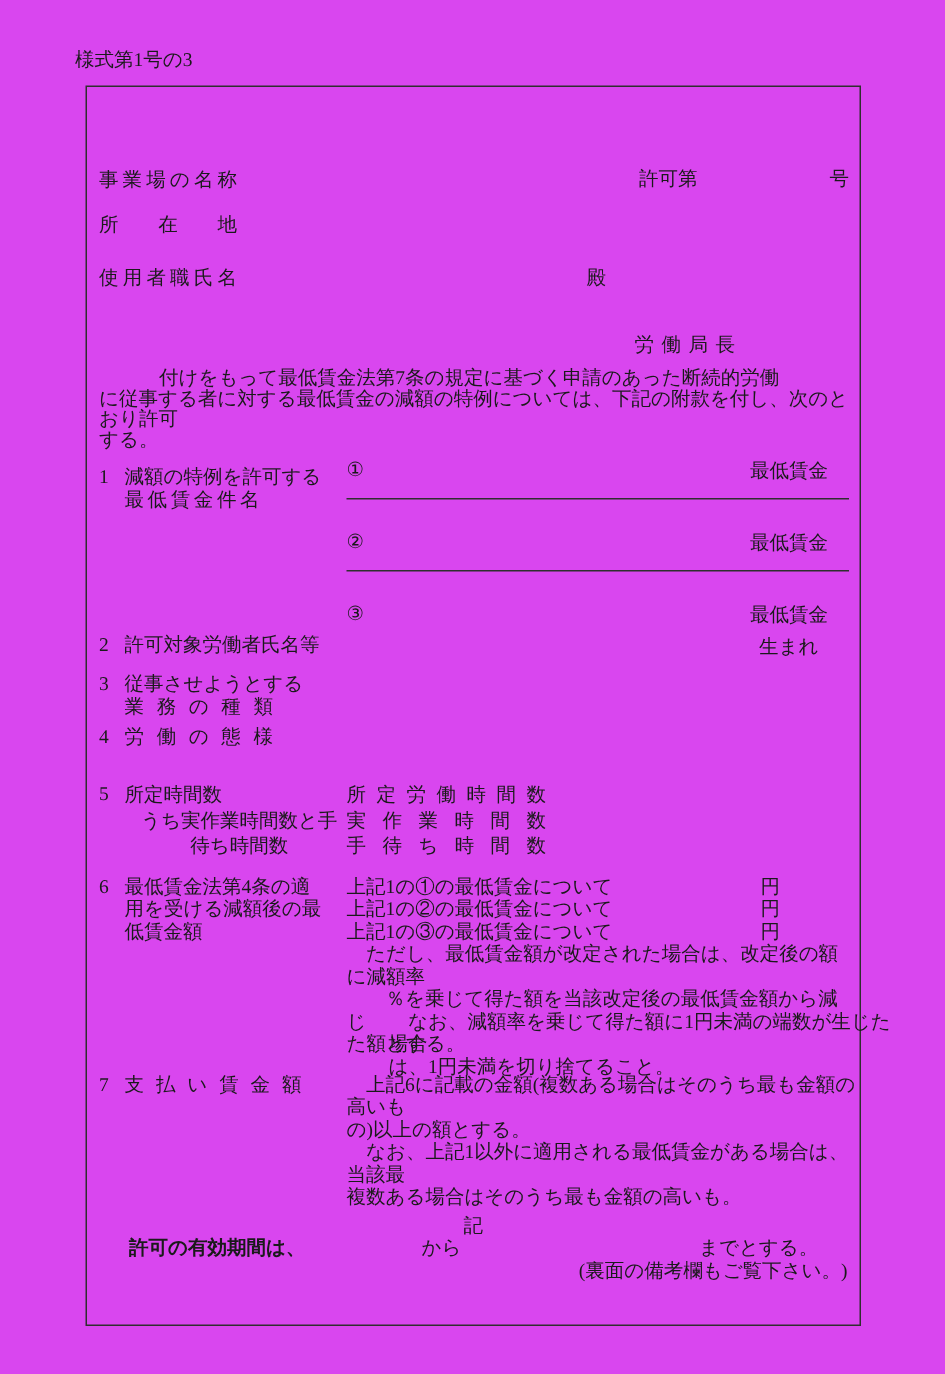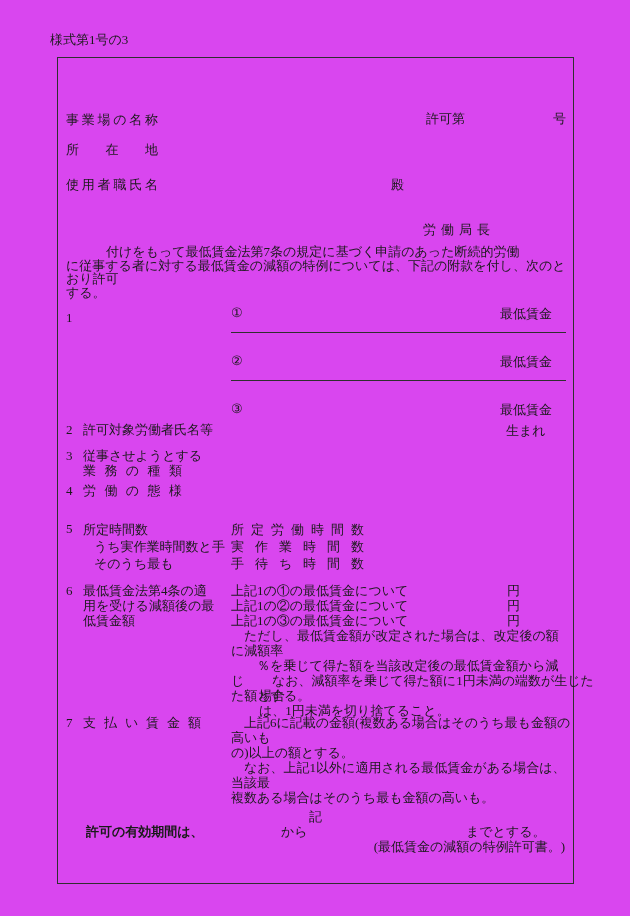--- a/index.html
+++ b/index.html
@@ -29,21 +29,21 @@
   .jwf { text-align: justify; text-align-last: justify; text-justify: inter-ideograph; }
   .intro { top: 187px; left: 8px; width: 501px; line-height: 13.5px; }
   .intro .iline { display: block; }
   .indent-date { padding-left: 40px; }
   
   .itemrow { display: flex; line-height: 15px; }
   .num { width: 17px; flex: 0 0 17px; }
   .lbls { display: flex; flex-direction: column; }
   .lbl-line { display: block; line-height: 15px; }
   .gap17 .lbl-line { line-height: 17px; }
-  .ind11 { padding-left: 11px; }
+  .ind11 { padding-left: 11px; text-align: center; }
   
   .wline {
     left: 173px; width: 335px; height: 28px;
     display: flex; justify-content: space-between;
     border-bottom: 1px solid #2f2f2f;
   }
   .wline.nob { border-bottom: none; }
   .wsuf { padding-right: 14px; }
   
   .timecol { left: 173px; width: 133px; }
@@ -78,20 +78,24 @@
     <div class="abs" style="top:163px; left:365px; letter-spacing:5px;">労働局長</div>
 
     <div class="abs intro">
       <span class="iline indent-date">付けをもって最低賃金法第7条の規定に基づく申請のあった断続的労働</span>
       <span class="iline">に従事する者に対する最低賃金の減額の特例については、下記の附款を付し、次のとおり許可</span>
       <span class="iline">する。</span>
     </div>
 
     <div class="abs itemrow" style="top:252px; left:8px;">
       <span class="num">1</span>
+      <span class="lbls">
+        <span class="lbl-line">減額の特例を許可する</span>
+        <span class="lbl-line jwf" style="width:90px;">最低賃金件名</span>
+      </span>
     </div>
     <div class="abs wline" style="top:247px;">
       <span>①</span>
       <span class="wsuf">最低賃金</span>
     </div>
     <div class="abs wline" style="top:295px;">
       <span>②</span>
       <span class="wsuf">最低賃金</span>
     </div>
     <div class="abs wline nob" style="top:343px;">
@@ -120,21 +124,21 @@
       <span class="lbls">
         <span class="lbl-line jwf" style="width:99px;">労働の態様</span>
       </span>
     </div>
 
     <div class="abs itemrow gap17" style="top:463px; left:8px;">
       <span class="num">5</span>
       <span class="lbls">
         <span class="lbl-line">所定時間数</span>
         <span class="lbl-line ind11">うち実作業時間数と手</span>
-        <span class="lbl-line ind11">そのうち最も</span>
+        <span class="lbl-line ind11">待ち時間数</span>
       </span>
     </div>
     <div class="abs timecol" style="top:463px;">
       <span class="tline jwf">所定労働時間数</span>
       <span class="tline jwf">実作業時間数</span>
       <span class="tline jwf">手待ち時間数</span>
     </div>
 
     <div class="abs itemrow" style="top:525px; left:8px;">
       <span class="num">6</span>
@@ -176,16 +180,16 @@
       <span class="nline">　上記6に記載の金額(複数ある場合はそのうち最も金額の高いも</span>
       <span class="nline">の)以上の額とする。</span>
       <span class="nline">　なお、上記1以外に適用される最低賃金がある場合は、当該最</span>
       <span class="nline">複数ある場合はそのうち最も金額の高いも。</span>
     </div>
 
     <div class="abs ki">記</div>
     <div class="abs" style="top:765px; left:28px;font-weight:bold;">許可の有効期間は、</div>
     <div class="abs" style="top:765px; left:223px;">から</div>
     <div class="abs" style="top:765px; left:408px;">までとする。</div>
-    <div class="abs backnote">(最低賃金の減額の特例許可書。)</div>
+    <div class="abs backnote">(裏面の備考欄もご覧下さい。)</div>
 
   </div>
 </div>
 
 </body></html>

